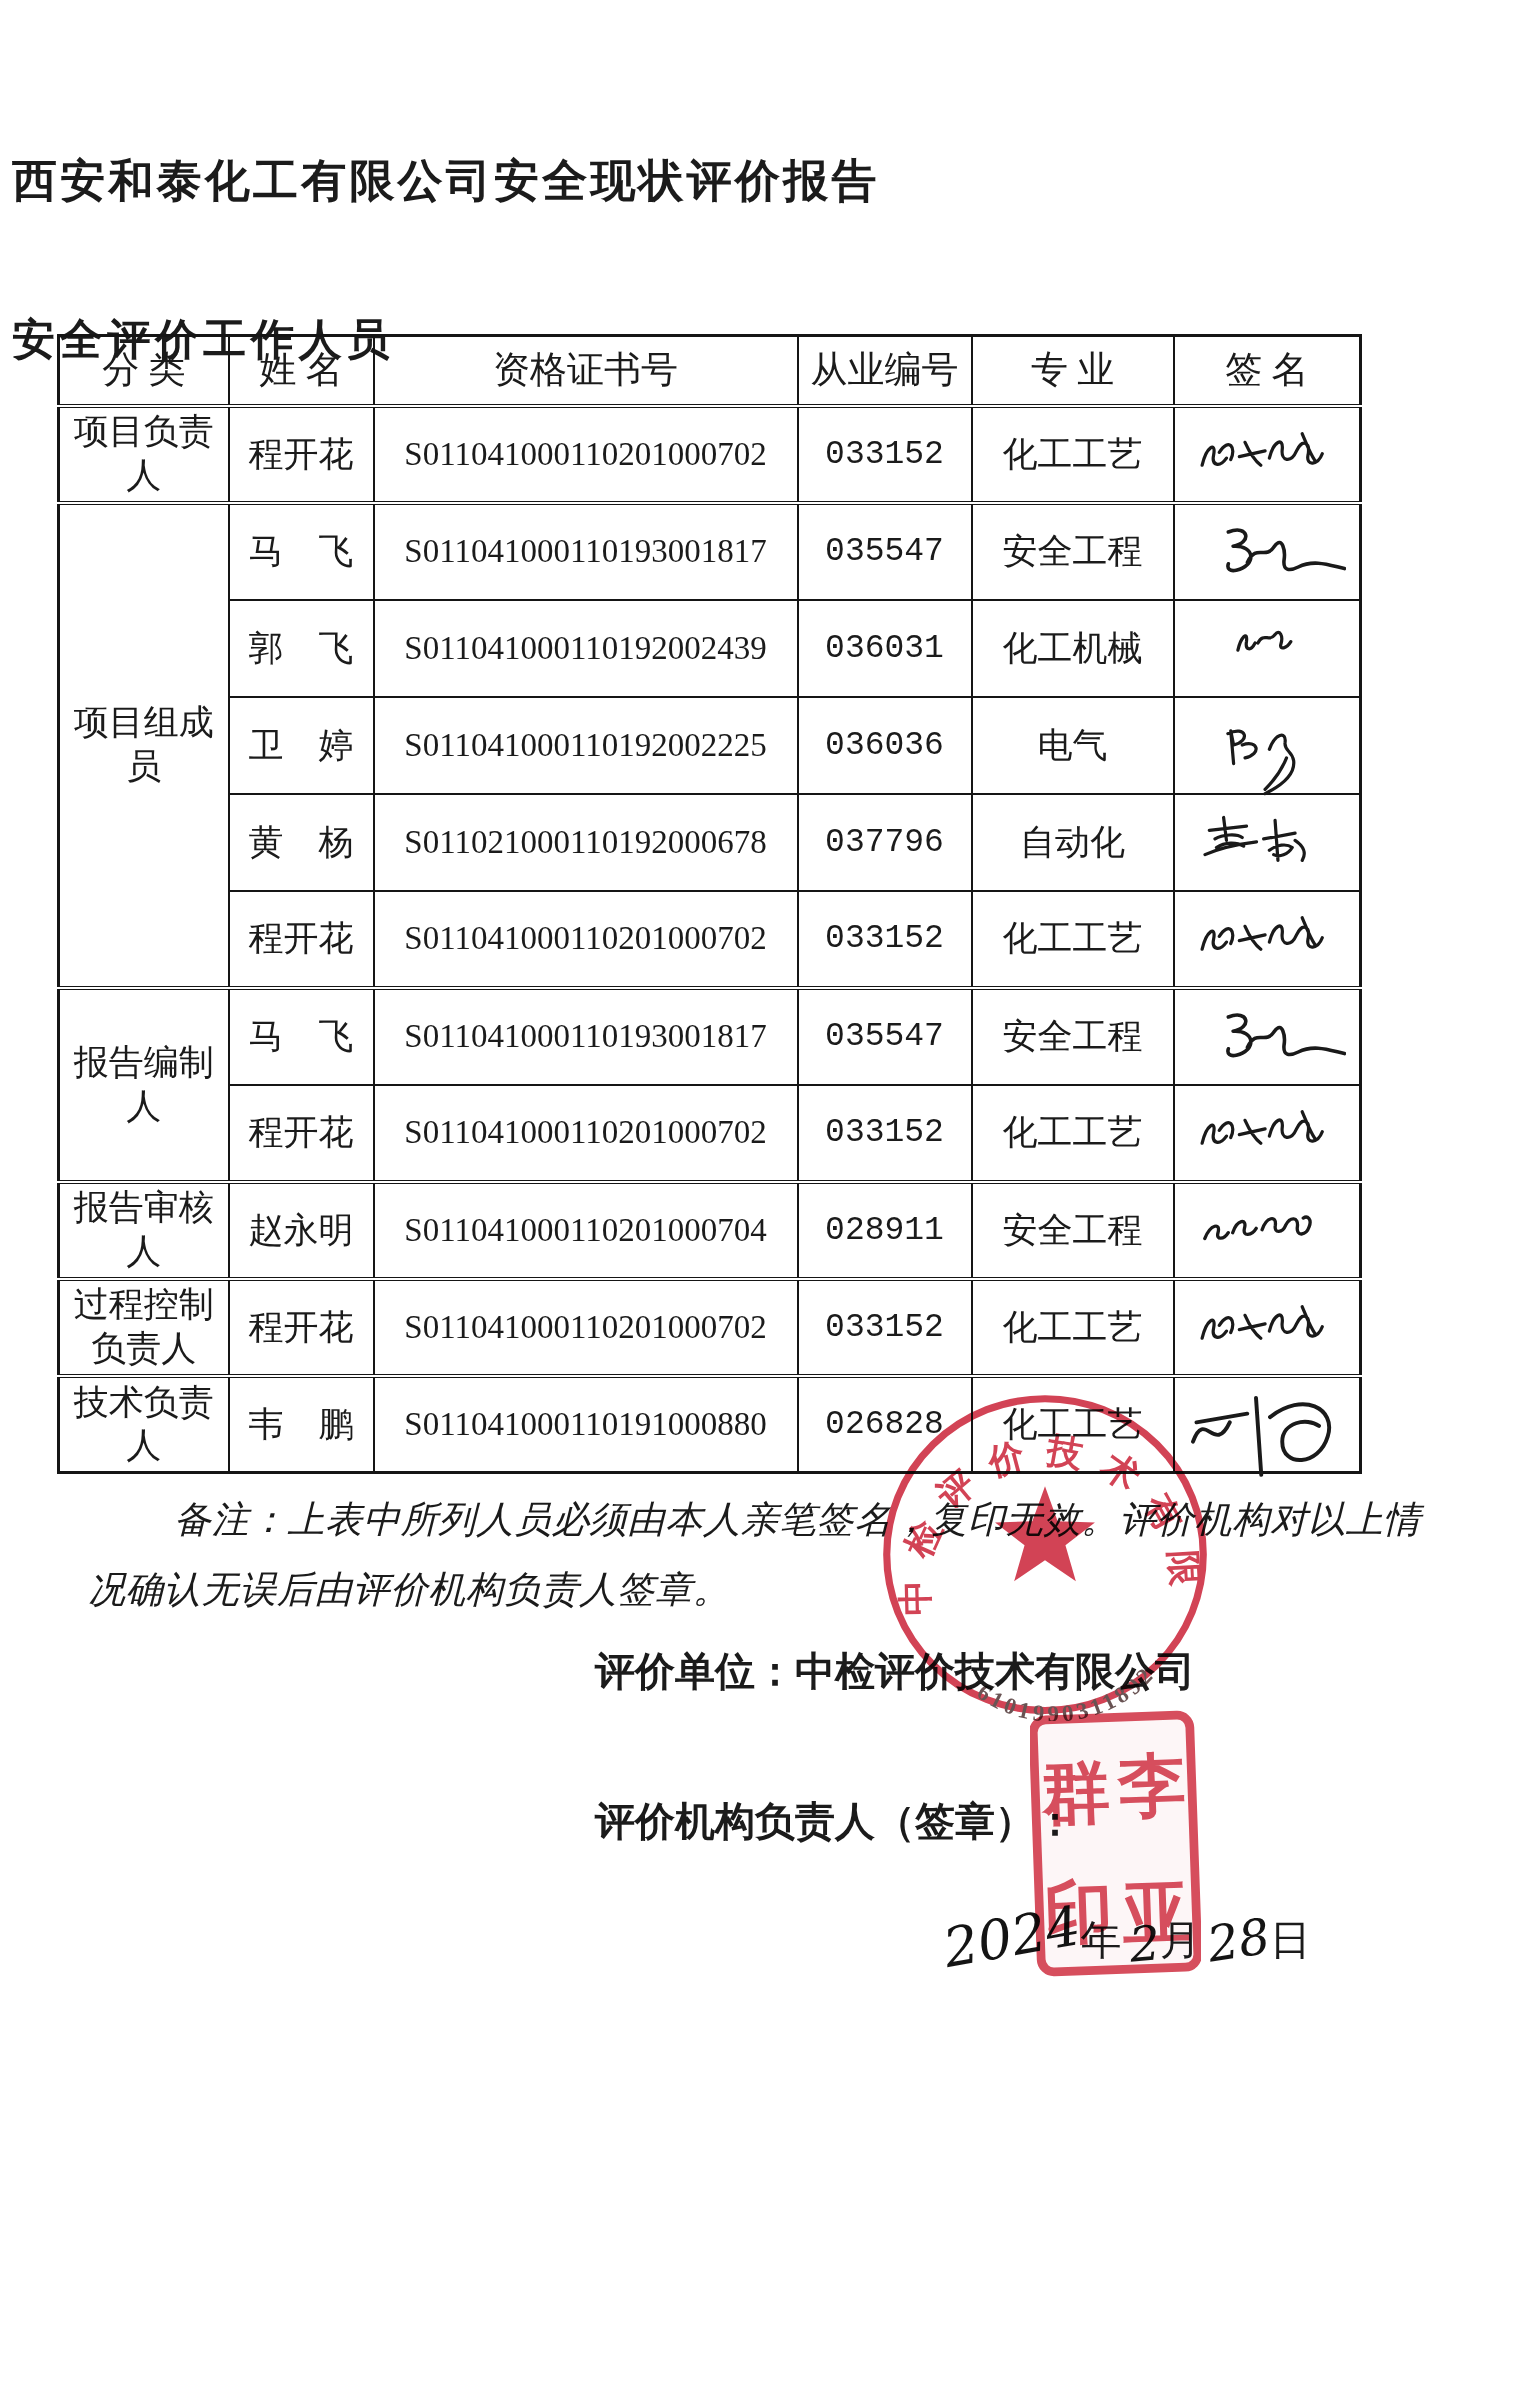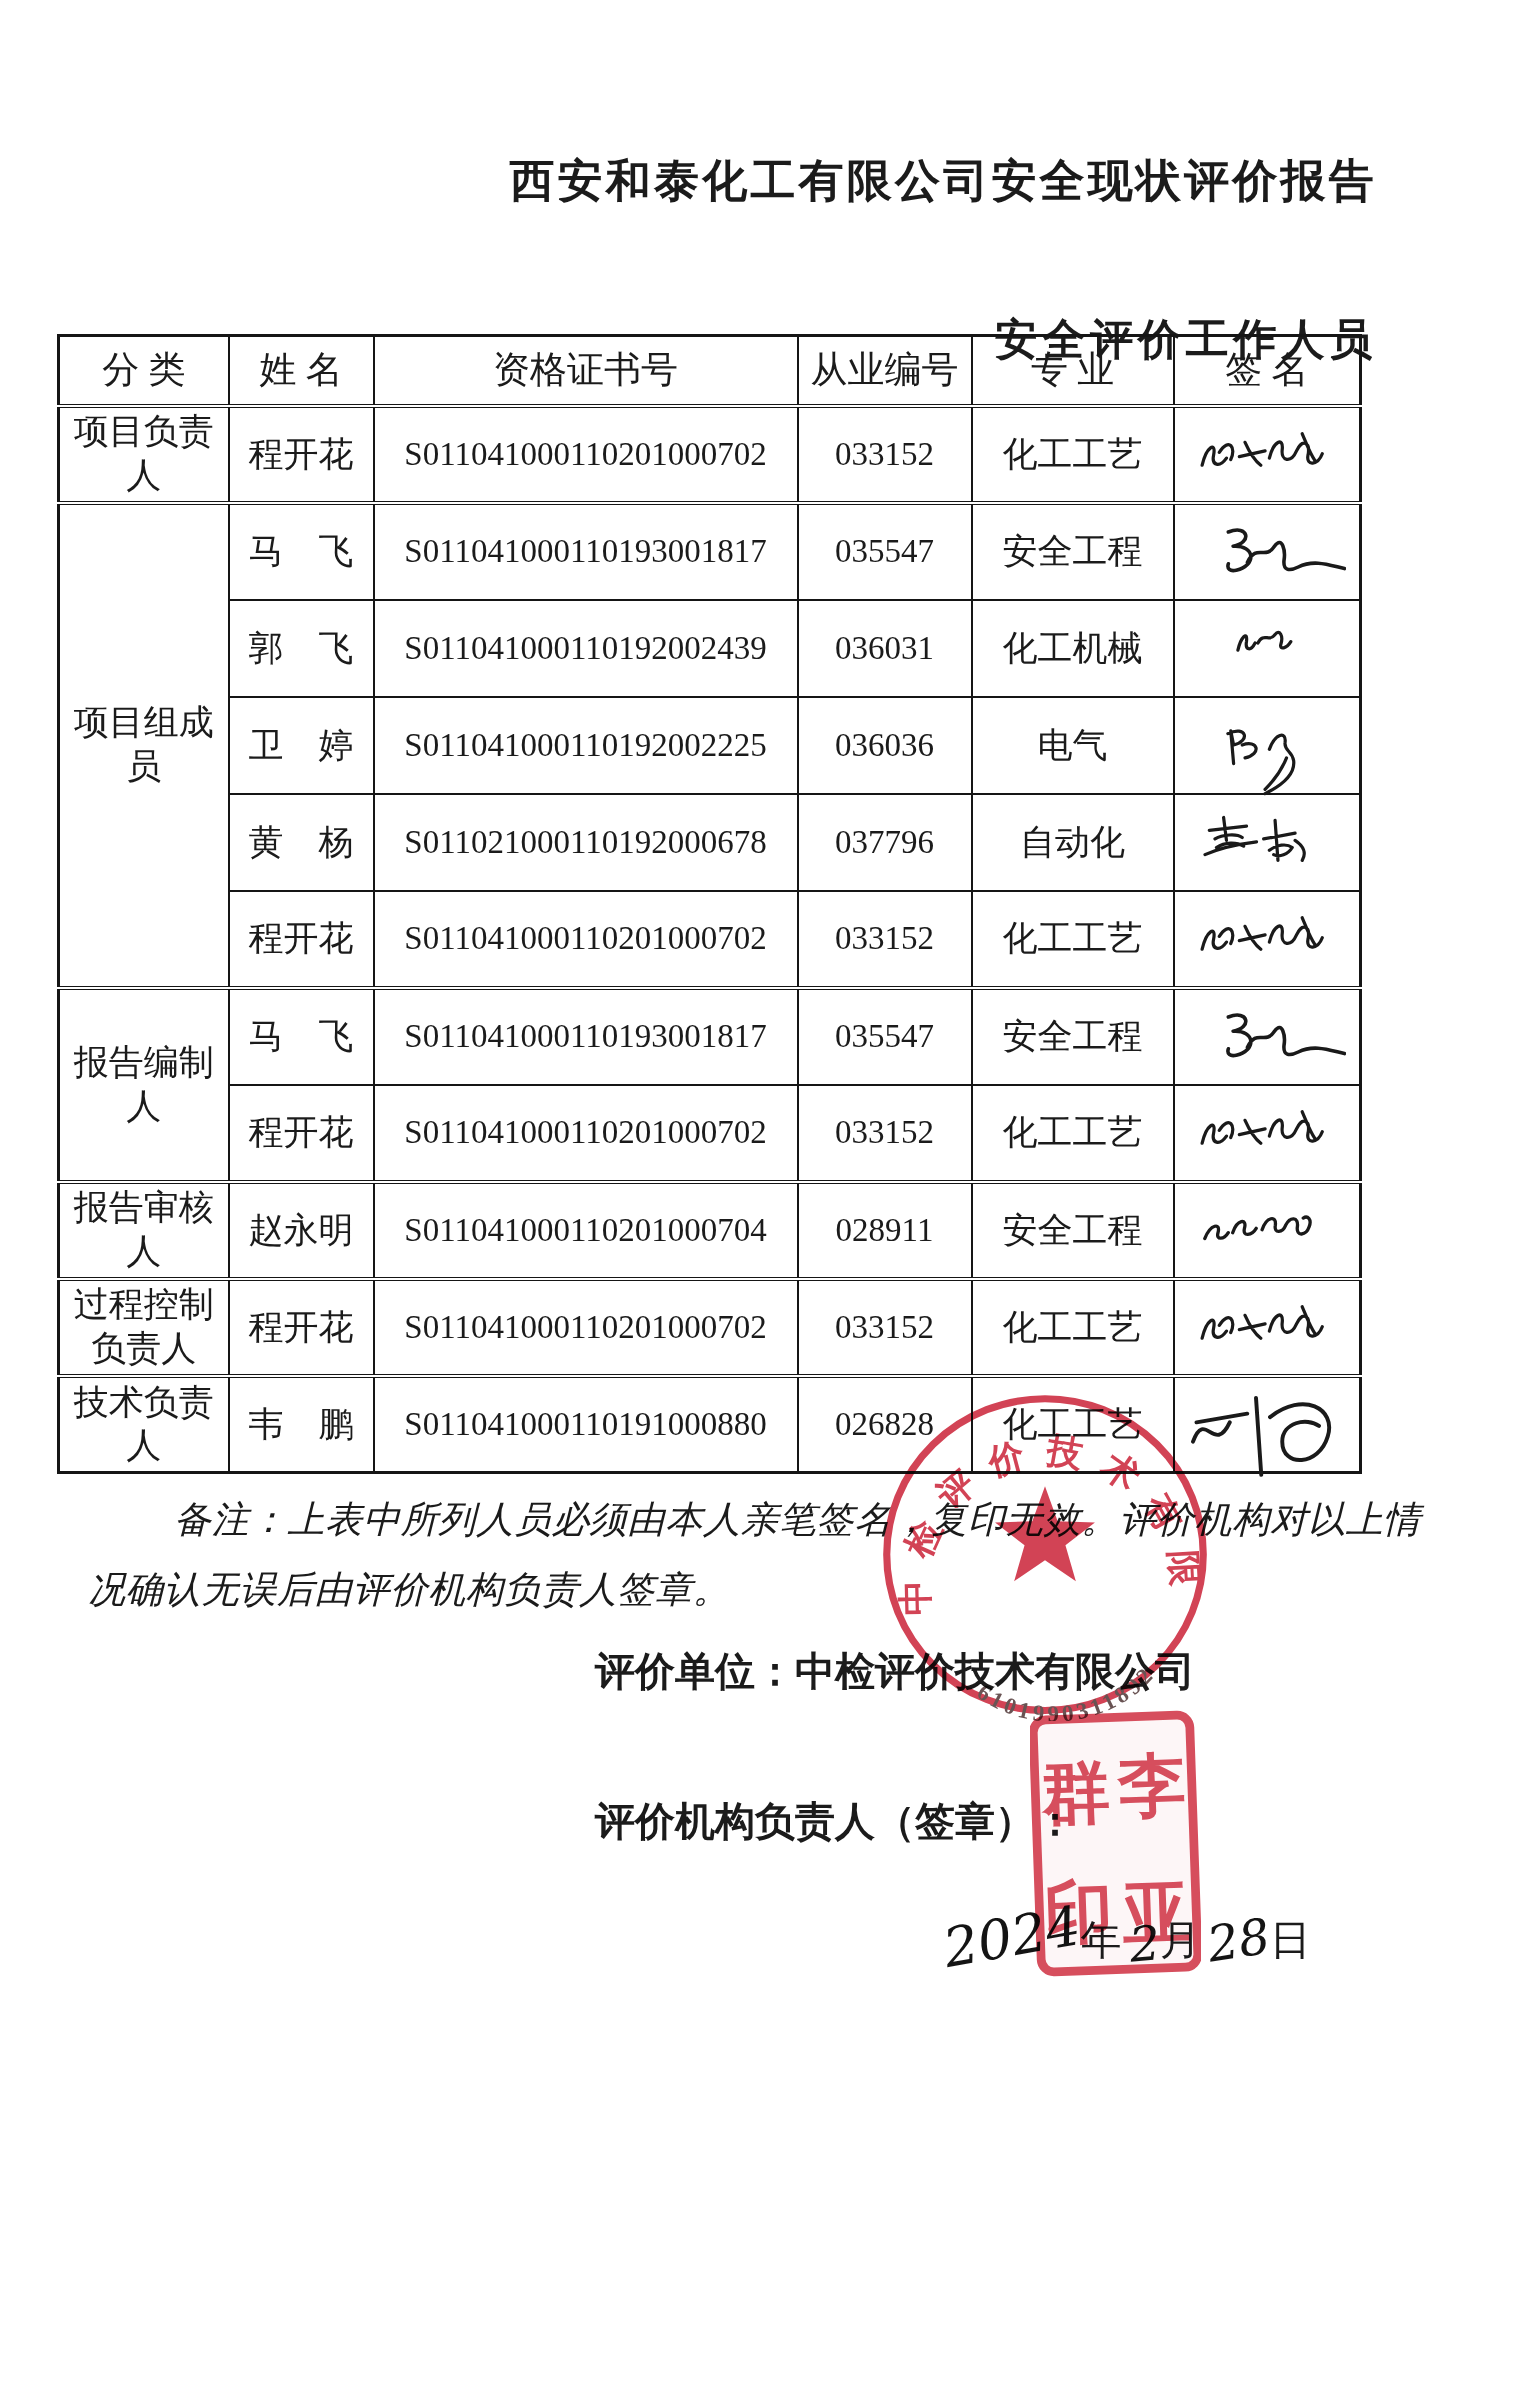--- a/index.html
+++ b/index.html
@@ -1,40 +1,40 @@
 <!DOCTYPE html>
 <html style="font-size:12.7px"><head>
 <meta charset="utf-8">
 <style>
   html,body{margin:0;padding:0;}
   body{
     width:1520px;height:2401px;position:relative;background:#ffffff;
     font-family:"Liberation Serif","DejaVu Serif",serif;color:#1b1b1b;
     overflow:hidden;
   }
-  .center-line{position:absolute;left:0;width:1377px;text-align:right;}
+  .center-line{position:absolute;left:12px;width:1377px;text-align:left;}
   .page-title{top:151px;font-size:45px;font-weight:700;letter-spacing:3.2px;}
   .page-subtitle{top:263px;font-size:43px;font-weight:700;letter-spacing:4.8px;margin-top:48px;}
 
   table.staff{
     position:absolute;left:57px;top:334px;border-collapse:collapse;table-layout:fixed;
     font-size:35px;
   }
   table.staff td{
     border:2.4px solid #151515;text-align:center;vertical-align:middle;
     padding:1.6px 4.8px;overflow:visible;
   }
   table.staff{border:3.2px solid #151515;}
   tr.hdr{height:70px;}
   tr.hdr td{border-bottom:4.8px double #151515;font-size:37px;}
   tr.row{height:97px;}
   tr.group-start td{border-top:4.8px double #151515;}
   td.cat{line-height:1.25;word-break:break-all;font-size:35px;margin-top:36px;}
   td.cert{font-size:33px;letter-spacing:0px;}
-  td.num{font-size:33px;}
+  td.num{font-size:33px;font-family:Liberation Mono, monospace;}
   td.sigcell{padding:0;}
   svg.sig{display:block;margin:0 auto;stroke:#1a1a1a;stroke-width:4.5;fill:none;
           stroke-linecap:round;stroke-linejoin:round;}
   svg.sig.overflow{margin-bottom:-22px;}
 
   .note{position:absolute;font-size:37px;letter-spacing:0.8px;white-space:nowrap;font-style:italic;}
   .note1{left:174px;top:1495px;}
   .note2{left:88px;top:1565px;text-align:center;}
   .footer-line{position:absolute;font-size:40px;font-weight:700;white-space:nowrap;}
   .unit-line{left:595px;top:1644px;}

